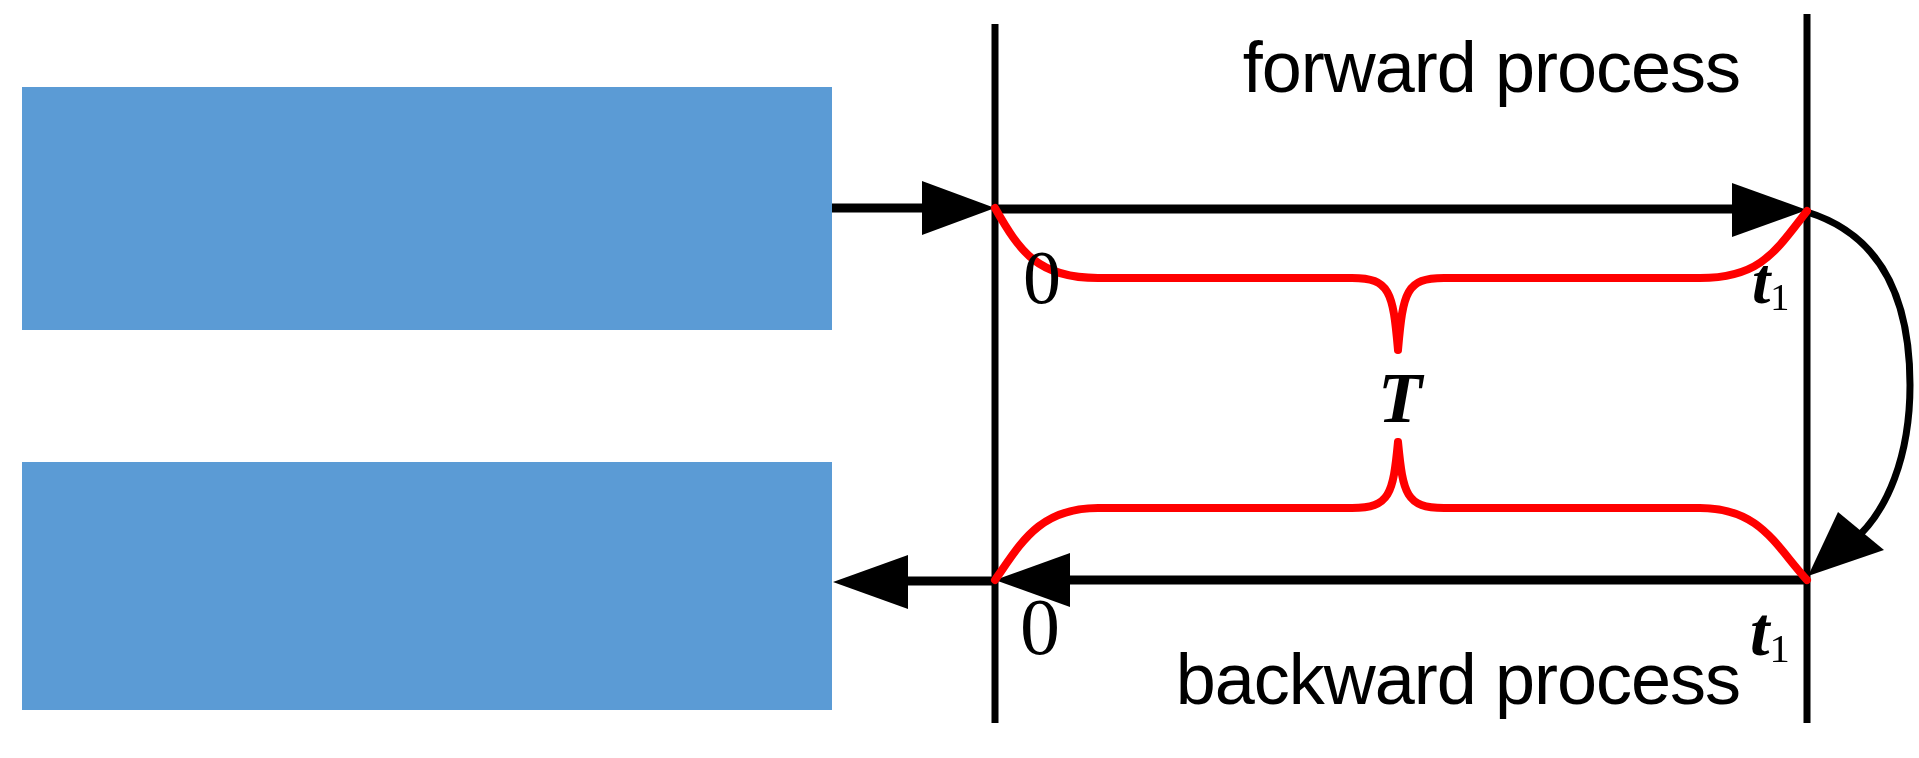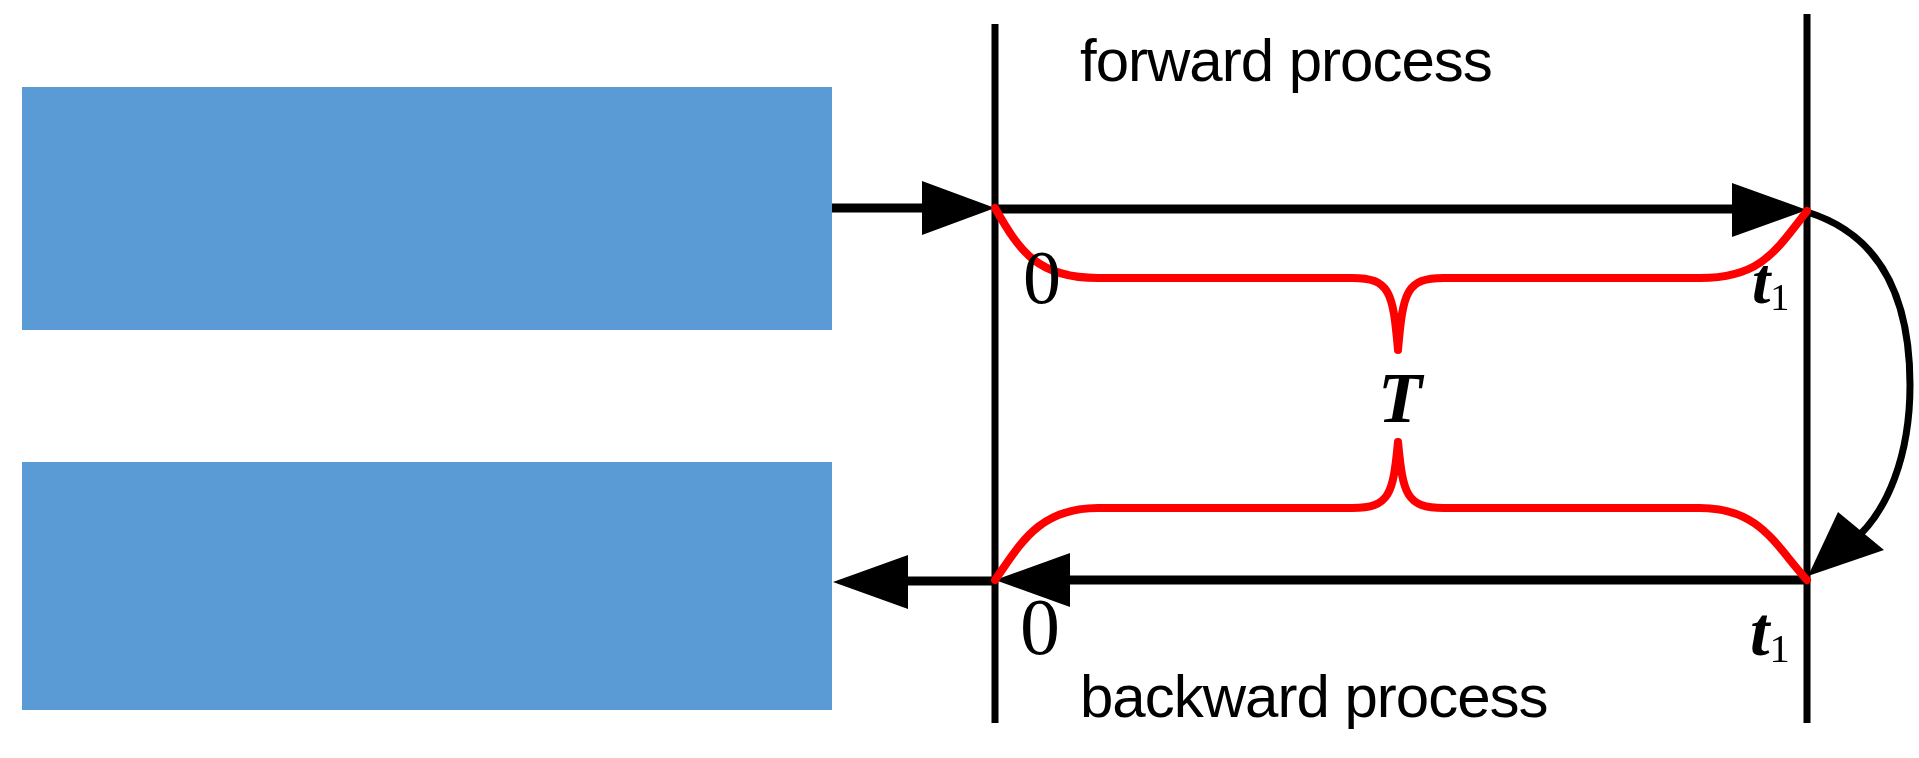--- a/index.html
+++ b/index.html
@@ -16,22 +16,22 @@
   .black-line{stroke:var(--line_black,#000000);fill:none;}
   .black-fill{fill:var(--line_black,#000000);stroke:none;}
   .red-line{stroke:var(--brace_red,#ff0000);fill:none;}
 
   .label{
     position:absolute;z-index:1;
     color:var(--text_black,#000000);
     white-space:nowrap;
   }
   .process-title{
-    width:660px;text-align:left;
-    font-size:60px;line-height:1.1;letter-spacing:-1px;
+    width:660px;text-align:right;
+    font-size:72px;line-height:1.1;letter-spacing:-1px;
     font-family:"Liberation Sans", sans-serif;
   }
   .math{font-family:"Liberation Serif", serif;}
   .zero-label{width:60px;text-align:center;font-size:76px;line-height:normal;}
   .zero-label.bottom{font-size:80px;}
   .t-label{font-size:66px;font-style:italic;font-weight:bold;line-height:normal;}
   .t-label.bottom{font-size:70px;}
   .t-label .sub{
     font-size:0.58em;font-style:normal;font-weight:normal;
     position:relative;top:0.18em;
@@ -81,21 +81,21 @@
 
     <path class="red-line" stroke-width="8" stroke-linecap="round" d="M995,208 C1020,252 1038,278 1098,278 L1352,278 C1390,278 1393,292 1398,350
              M1807,211 C1775,252 1760,278 1700,278 L1444,278 C1406,278 1403,292 1398,350"></path>
 
     <path class="red-line" stroke-width="8" stroke-linecap="round" d="M995,580 C1020,545 1038,508 1098,508 L1352,508 C1390,508 1393,494 1398,442
              M1807,580 C1775,545 1760,508 1700,508 L1444,508 C1406,508 1403,494 1398,442"></path>
   </svg>
 
   <div class="label process-title" style="left:1080px;top:28px;">forward process</div>
 
-  <div class="label process-title" style="left:1080px;top:640px;margin-top:24px;">backward process</div>
+  <div class="label process-title" style="left:1080px;top:640px;">backward process</div>
 
   <div class="label math zero-label" style="left:1012px;top:234px;">0</div>
 
   <div class="label math zero-label bottom" style="left:1010px;top:582px;">0</div>
 
   <div class="label math t-label" style="left:1752px;top:243px;"><span>t</span><span class="sub">1</span></div>
 
   <div class="label math t-label bottom" style="left:1750px;top:592px;"><span>t</span><span class="sub">1</span></div>
 
   <div class="label math interval-label" style="left:1372px;top:357px;">T</div>

